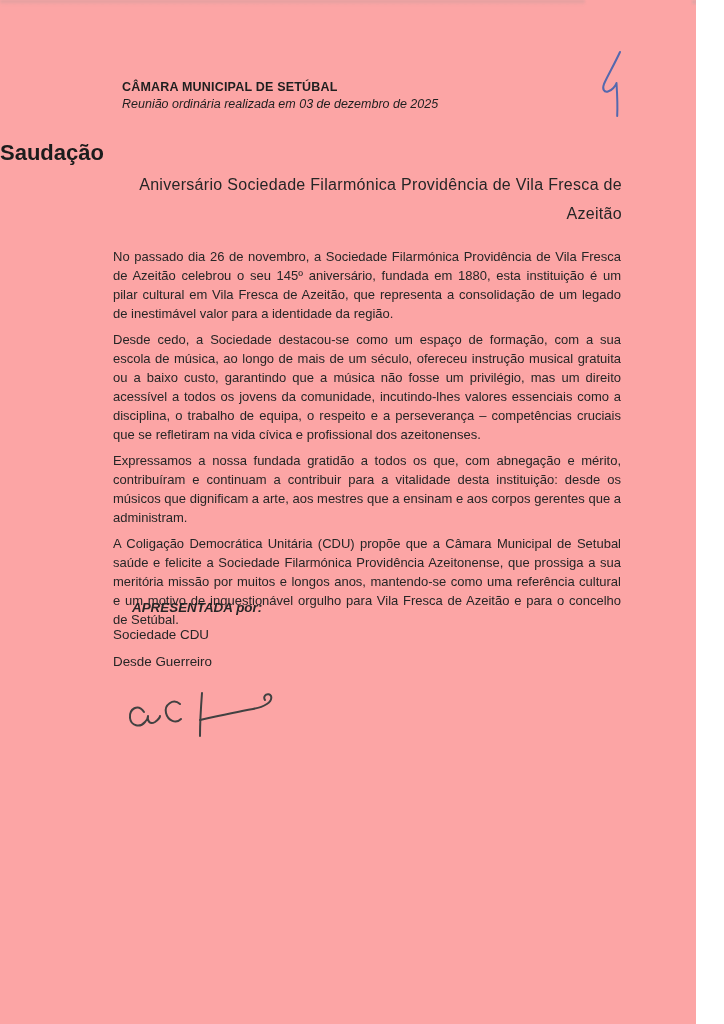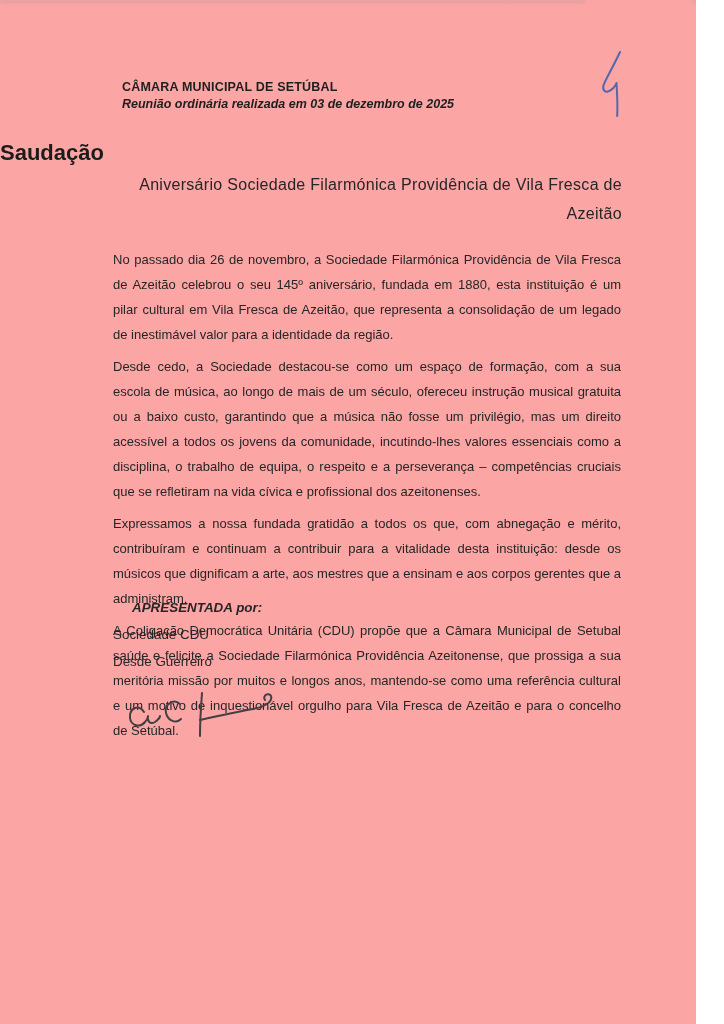--- a/index.html
+++ b/index.html
@@ -37,21 +37,21 @@
     font-size: 12.5px;
     line-height: 17px;
     color: #1f1f1f;
     white-space: nowrap;
   }
   .doc-header .org {
     font-weight: bold;
     letter-spacing: 0.2px;
   }
   .doc-header .session {
-    font-weight: bold;
+    font-weight: normal;
     font-style: italic;
     text-align: center;
   }
   .doc-title {
     position: absolute;
     top: 140px; left: 0;
     width: 724px;
     font-size: 22px;
     font-weight: bold;
     color: #1c1c1c;
@@ -64,21 +64,21 @@
     font-size: 16px;
     line-height: 28.5px;
     letter-spacing: 0.3px;
     color: #262626;
   }
   .doc-body {
     position: absolute;
     top: 247px; left: 113px;
     width: 508px;
     font-size: 13px;
-    line-height: 25px;
+    line-height: 19px;
     text-align: justify;
     color: #262626;
   }
   .doc-body p {
     margin: 0 0 7px 0;
   }
   .presented {
     position: absolute;
     top: 600px; left: 113px;
     font-size: 13.4px;

